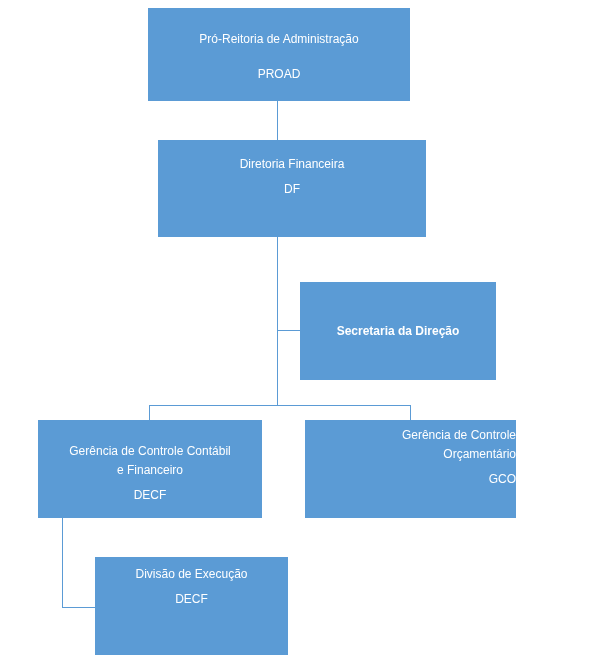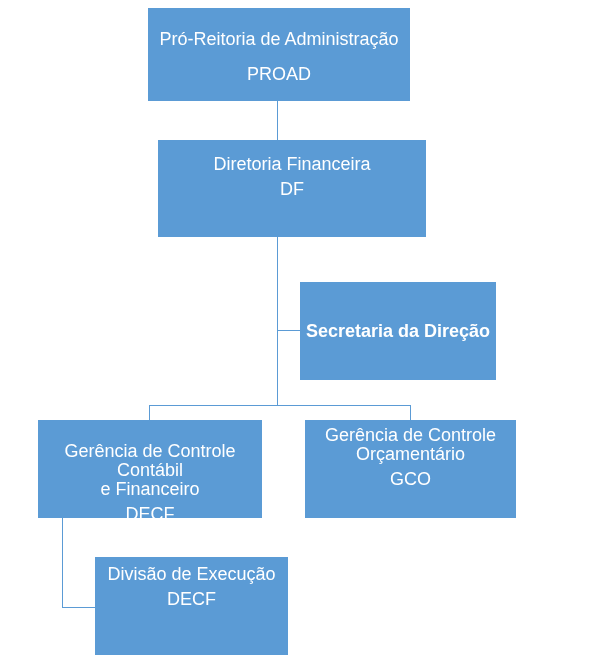--- a/index.html
+++ b/index.html
@@ -16,39 +16,39 @@
     overflow: hidden;
   }
   .node {
     position: absolute;
     background: #5b9bd5;
     color: #ffffff;
     display: flex;
     flex-direction: column;
     align-items: center;
     text-align: center;
-    font-size: 18px;
+    font-size: 12px;
     line-height: 19px;
     box-sizing: border-box;
   }
   .node .acro {
     margin-top: 6px;
   }
   .conn {
     position: absolute;
     background: #5b9bd5;
   }
 
   
   #n-proad { left:148px; top:8px;   width:262px; height:93px; padding-top:22px; }
   #n-proad .acro { margin-top:16px; }
   #n-df    { left:158px; top:140px; width:268px; height:97px; padding-top:15px; }
   #n-sec   { left:300px; top:282px; width:196px; height:98px; justify-content:center;font-weight:bold; }
   #n-gccf  { left:38px;  top:420px; width:224px; height:98px; padding-top:22px; }
-  #n-gco   { left:305px; top:420px; width:211px; height:98px; padding-top:6px; }
+  #n-gco   { left:305px; top:420px; width:211px; height:98px; padding-top:6px;align-items:flex-end; }
   #n-decf  { left:95px;  top:557px; width:193px; height:98px; padding-top:8px; }
 
   
   #c-proad-df   { left:277px; top:101px; width:1px;  height:39px;  }
   #c-df-stem    { left:277px; top:237px; width:1px;  height:168px; }
   #c-sec-h      { left:278px; top:330px; width:22px; height:1px;   }
   #c-branch-h   { left:149px; top:405px; width:262px; height:1px;  }
   #c-gccf-stub  { left:149px; top:405px; width:1px;  height:15px;  }
   #c-gco-stub   { left:410px; top:405px; width:1px;  height:15px;  }
   #c-gccf-decf-v{ left:62px;  top:518px; width:1px;  height:90px;  }

